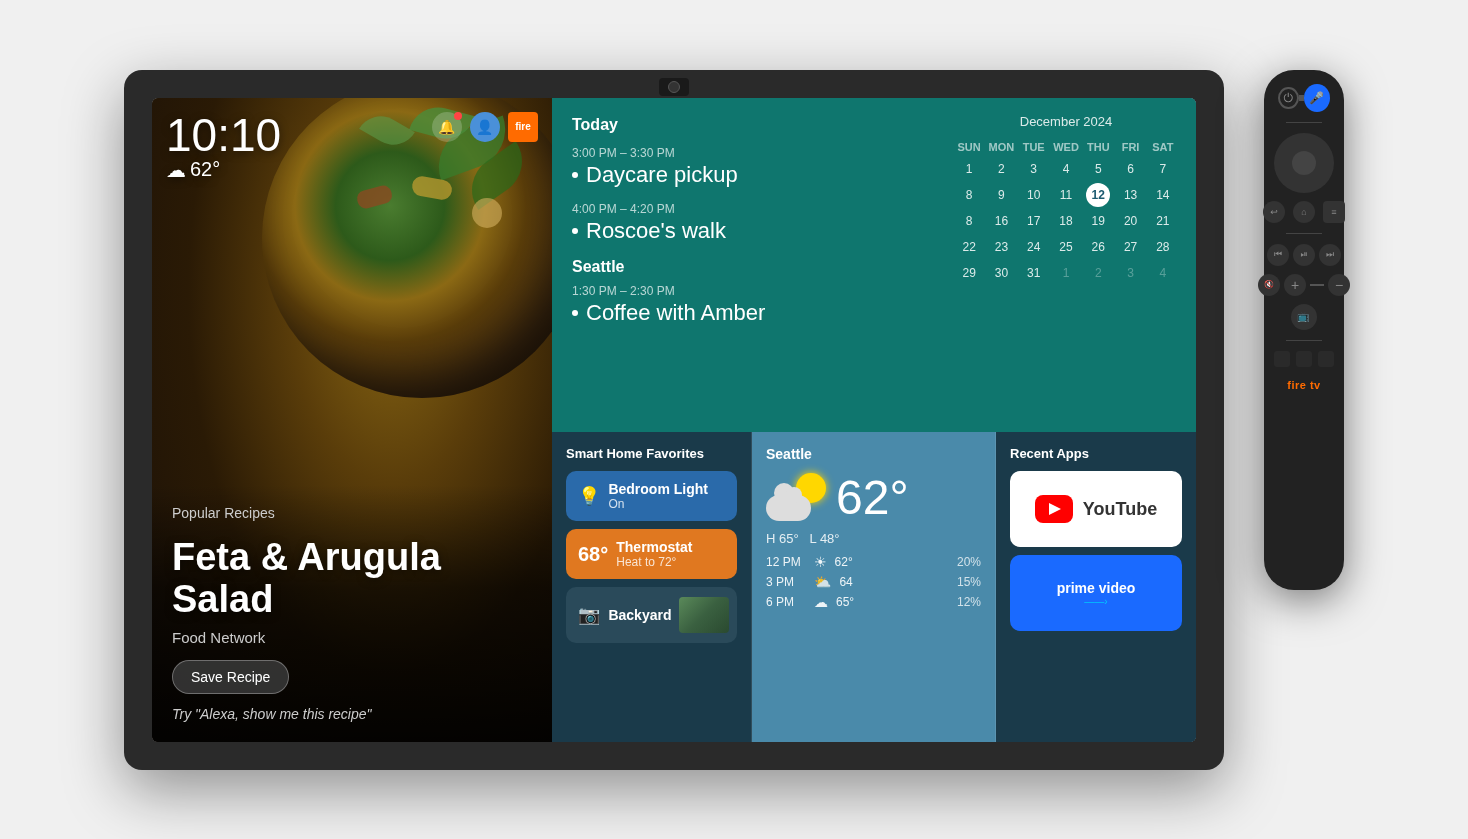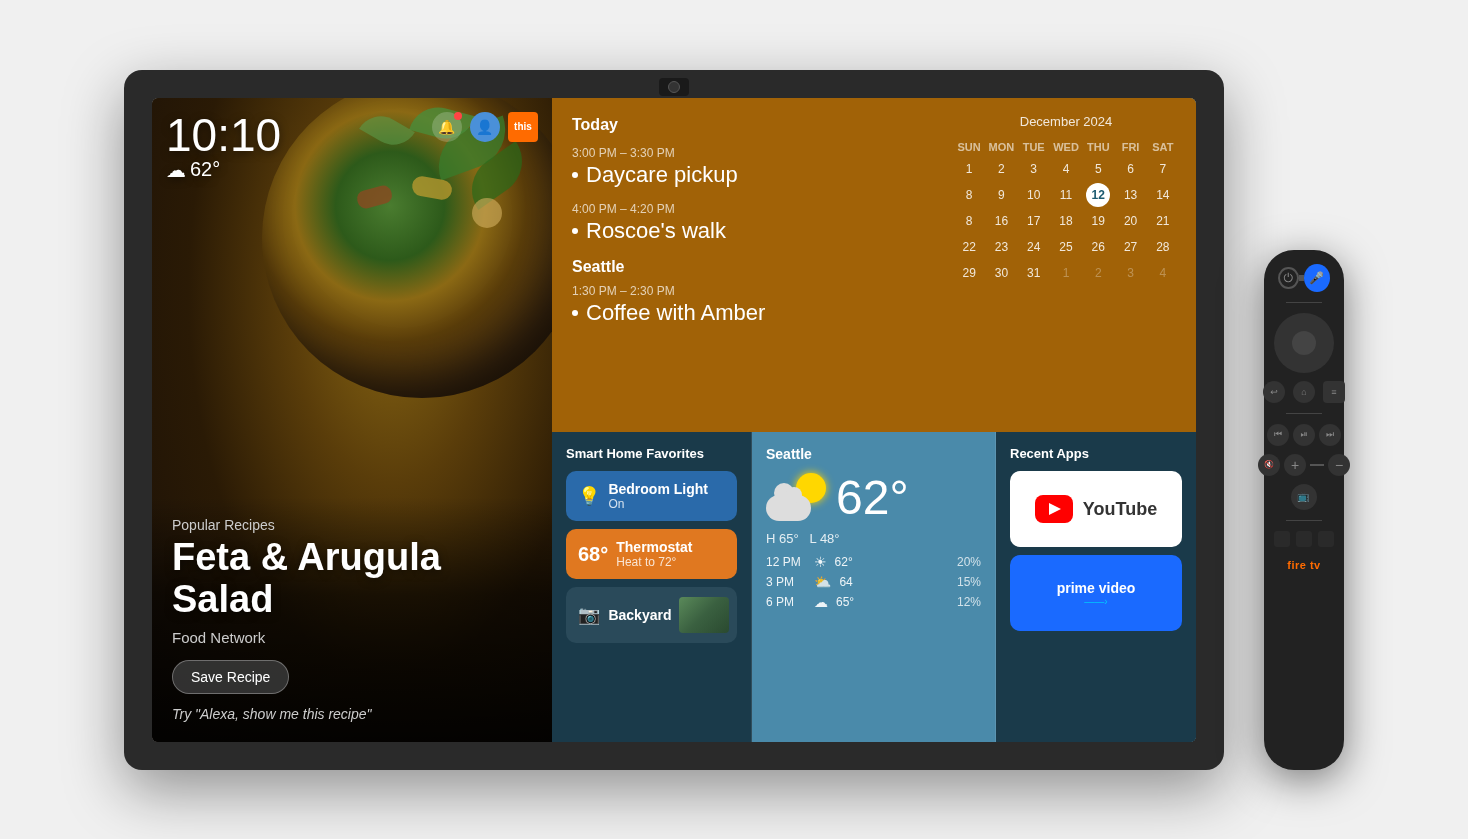--- a/index.html
+++ b/index.html
@@ -9,21 +9,21 @@
       background: #f0f0f0;
       display: flex;
       align-items: center;
       justify-content: center;
       font-family: 'Arial', sans-serif;
       overflow: hidden;
     }
 
     .scene {
       display: flex;
-      align-items: flex-end;
+      align-items: flex-start;
       gap: 40px;
       position: relative;
       border-radius: 10px;
     }
 
     
     .tv-frame {
       width: 1100px;
       height: 700px;
       background: #2a2a2a;
@@ -167,21 +167,21 @@
       left: 0;
       right: 0;
       padding: 20px;
       background: linear-gradient(to top, rgba(0,0,0,0.9) 0%, rgba(0,0,0,0.6) 60%, transparent 100%);
       z-index: 10;
     }
 
     .popular-label {
       color: #ccc;
       font-size: 14px;
-      margin-bottom: 4px;
+      margin-bottom: 16px;
     }
 
     .recipe-title {
       color: white;
       font-size: 38px;
       font-weight: 700;
       line-height: 1.1;
       margin-bottom: 8px;
       text-shadow: 0 2px 8px rgba(0,0,0,0.5);
     }
@@ -216,21 +216,21 @@
       height: 100%;
       display: flex;
       flex-direction: column;
       background: #1c4a5c;
     }
 
     
     .schedule-calendar {
       display: flex;
       height: 52%;
-      background: #a16207;
+      background: #0f766e;
     }
 
     .schedule-section {
       flex: 1;
       padding: 18px 20px;
       color: white;
     }
 
     .section-title {
       font-size: 16px;
@@ -836,21 +836,21 @@
                 <span>☁</span>
                 <span>62°</span>
               </div>
             </div>
             <div class="top-icons">
               <div class="bell-wrapper">
                 <div class="icon-badge bell-icon">🔔</div>
                 <div class="notif-dot"></div>
               </div>
               <div class="icon-badge user-icon">👤</div>
-              <div class="icon-badge fire-icon">this</div>
+              <div class="icon-badge fire-icon">fire</div>
             </div>
           </div>
 
           <div class="recipe-content">
             <div class="popular-label">Popular Recipes</div>
             <div class="recipe-title">Feta &amp; Arugula Salad</div>
             <div class="recipe-source">Food Network</div>
             <div class="save-btn">Save Recipe</div>
             <div class="alexa-hint">Try "Alexa, show me this recipe"</div>
           </div>

